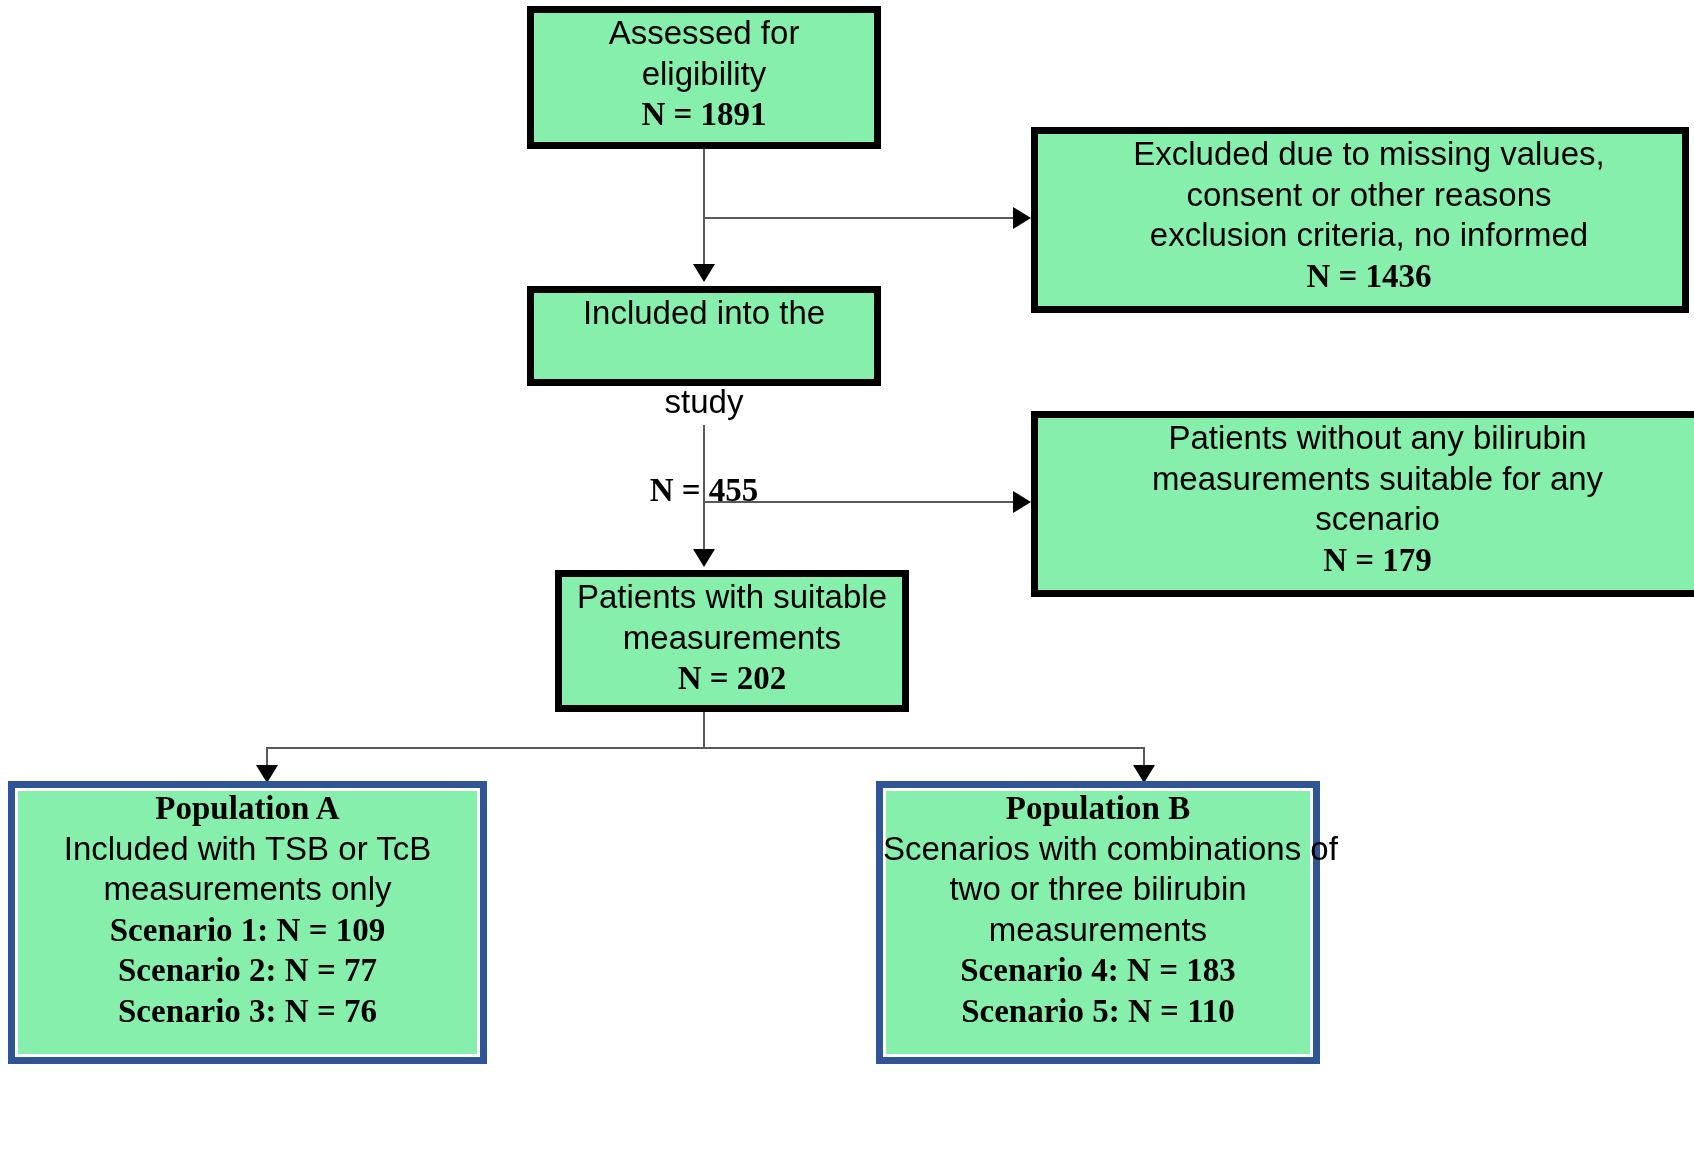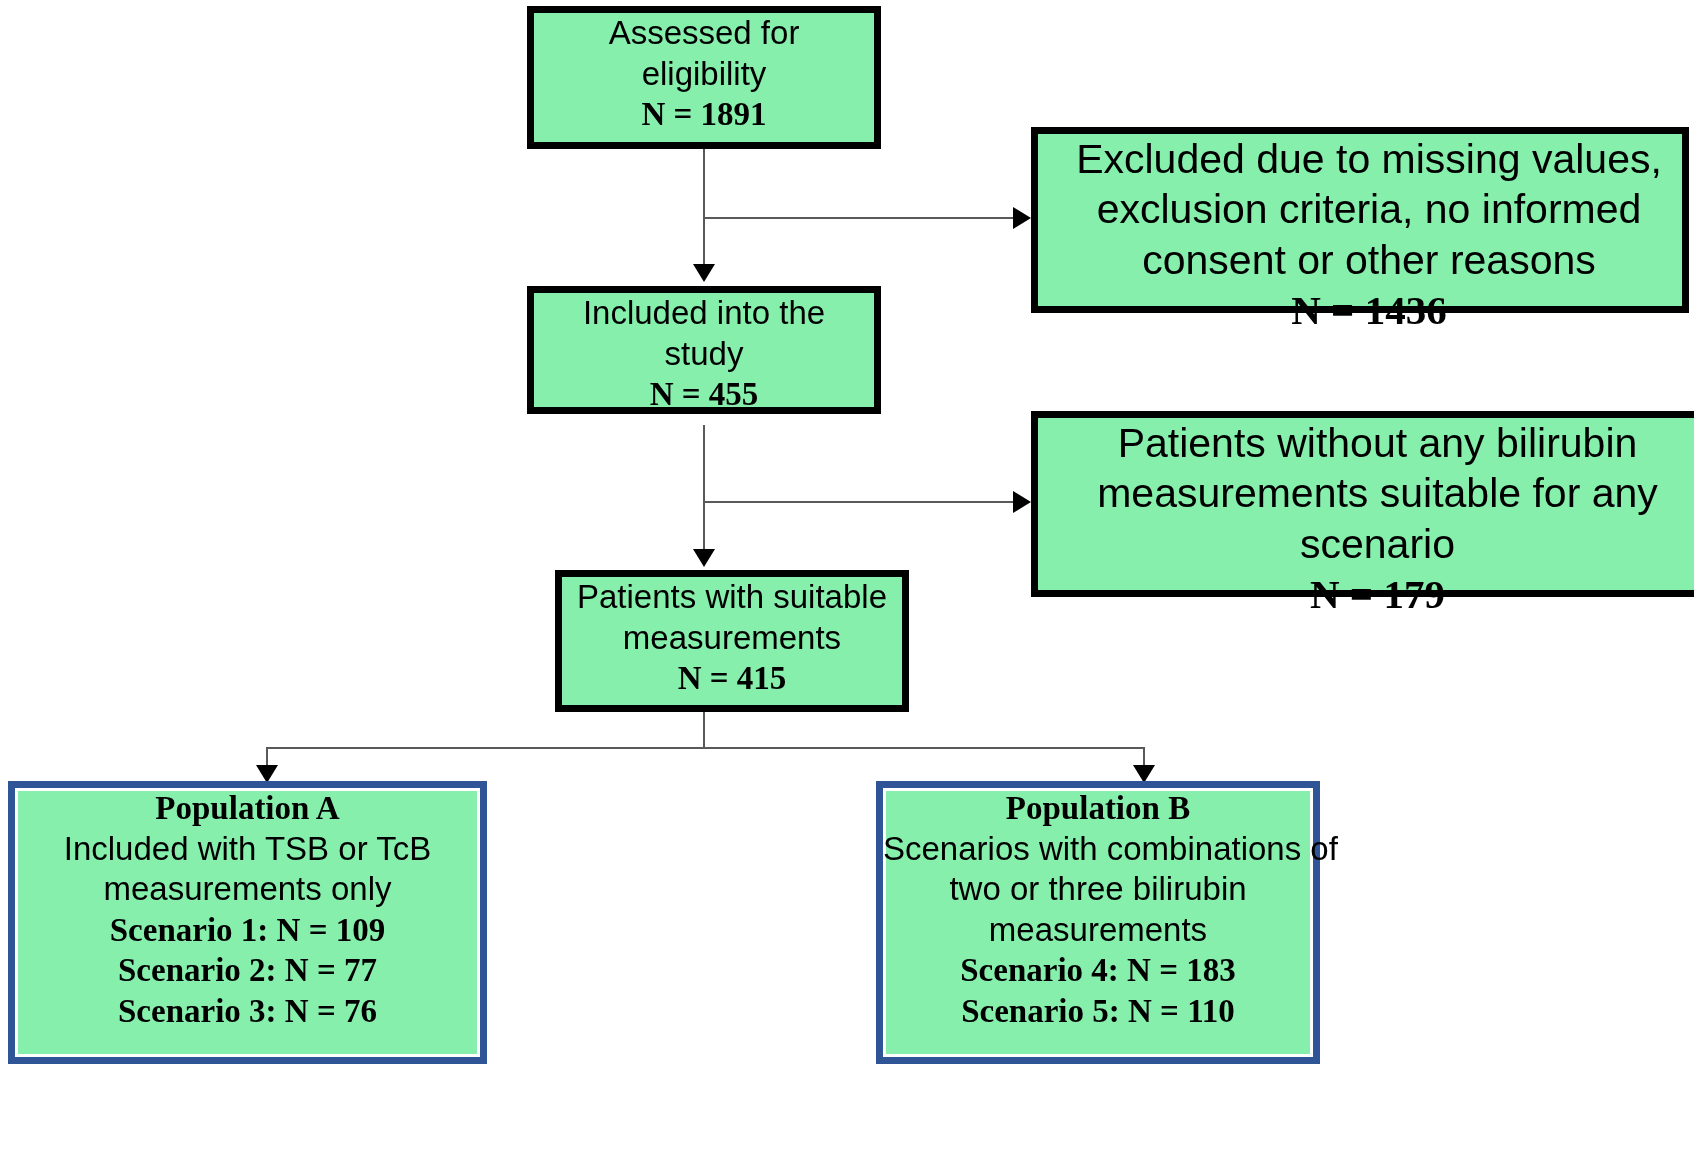--- a/index.html
+++ b/index.html
@@ -44,21 +44,21 @@
   .node .line.reg {
     font-weight: 400;
   }
   .node .line.bold {
     font-weight: 700;
     font-family: Liberation Serif, serif;
   }
 
   
   .fs-main { font-size: 33px; }
-  .fs-side { font-size: 41px; padding-left: 18px; }
+  .fs-side { font-size: 33px; padding-left: 18px; }
   .fs-pop  { font-size: 33px; }
 
   
   .vline {
     position: absolute;
     width: 2px;
     background: #595959;
   }
   .hline {
     position: absolute;
@@ -107,42 +107,42 @@
   <div class="arrow-down" style="left:1133px; top:765px;"></div>
 
   <div class="node black fs-main" style="left:527px; top:6px; width:354px; height:143px;">
     <span class="line reg">Assessed for</span>
     <span class="line reg">eligibility</span>
     <span class="line bold">N = 1891</span>
   </div>
 
   <div class="node black fs-side" style="left:1031px; top:127px; width:658px; height:186px;">
     <span class="line reg">Excluded due to missing values,</span>
+    <span class="line reg">consent or other reasons</span>
     <span class="line reg">exclusion criteria, no informed</span>
-    <span class="line reg">consent or other reasons</span>
     <span class="line bold">N = 1436</span>
   </div>
 
-  <div class="node black fs-main" style="left:527px; top:286px; width:354px; height:128px;">
+  <div class="node black fs-main" style="left:527px; top:286px; width:354px; height:100px;gap:48px;">
     <span class="line reg">Included into the</span>
     <span class="line reg">study</span>
     <span class="line bold">N = 455</span>
   </div>
 
   <div class="node black fs-side" style="left:1031px; top:411px; width:675px; height:186px;">
     <span class="line reg">Patients without any bilirubin</span>
     <span class="line reg">measurements suitable for any</span>
     <span class="line reg">scenario</span>
     <span class="line bold">N = 179</span>
   </div>
 
   <div class="node black fs-main" style="left:527px; top:570px; width:354px; height:142px;margin-left:28px;">
     <span class="line reg">Patients with suitable</span>
     <span class="line reg">measurements</span>
-    <span class="line bold">N = 415</span>
+    <span class="line bold">N = 202</span>
   </div>
 
   <div class="node blue fs-pop" style="left:8px; top:781px; width:479px; height:283px;">
     <span class="line bold">Population A</span>
     <span class="line reg">Included with TSB or TcB</span>
     <span class="line reg">measurements only</span>
     <span class="line bold">Scenario 1: N = 109</span>
     <span class="line bold">Scenario 2: N = 77</span>
     <span class="line bold">Scenario 3: N = 76</span>
   </div>

